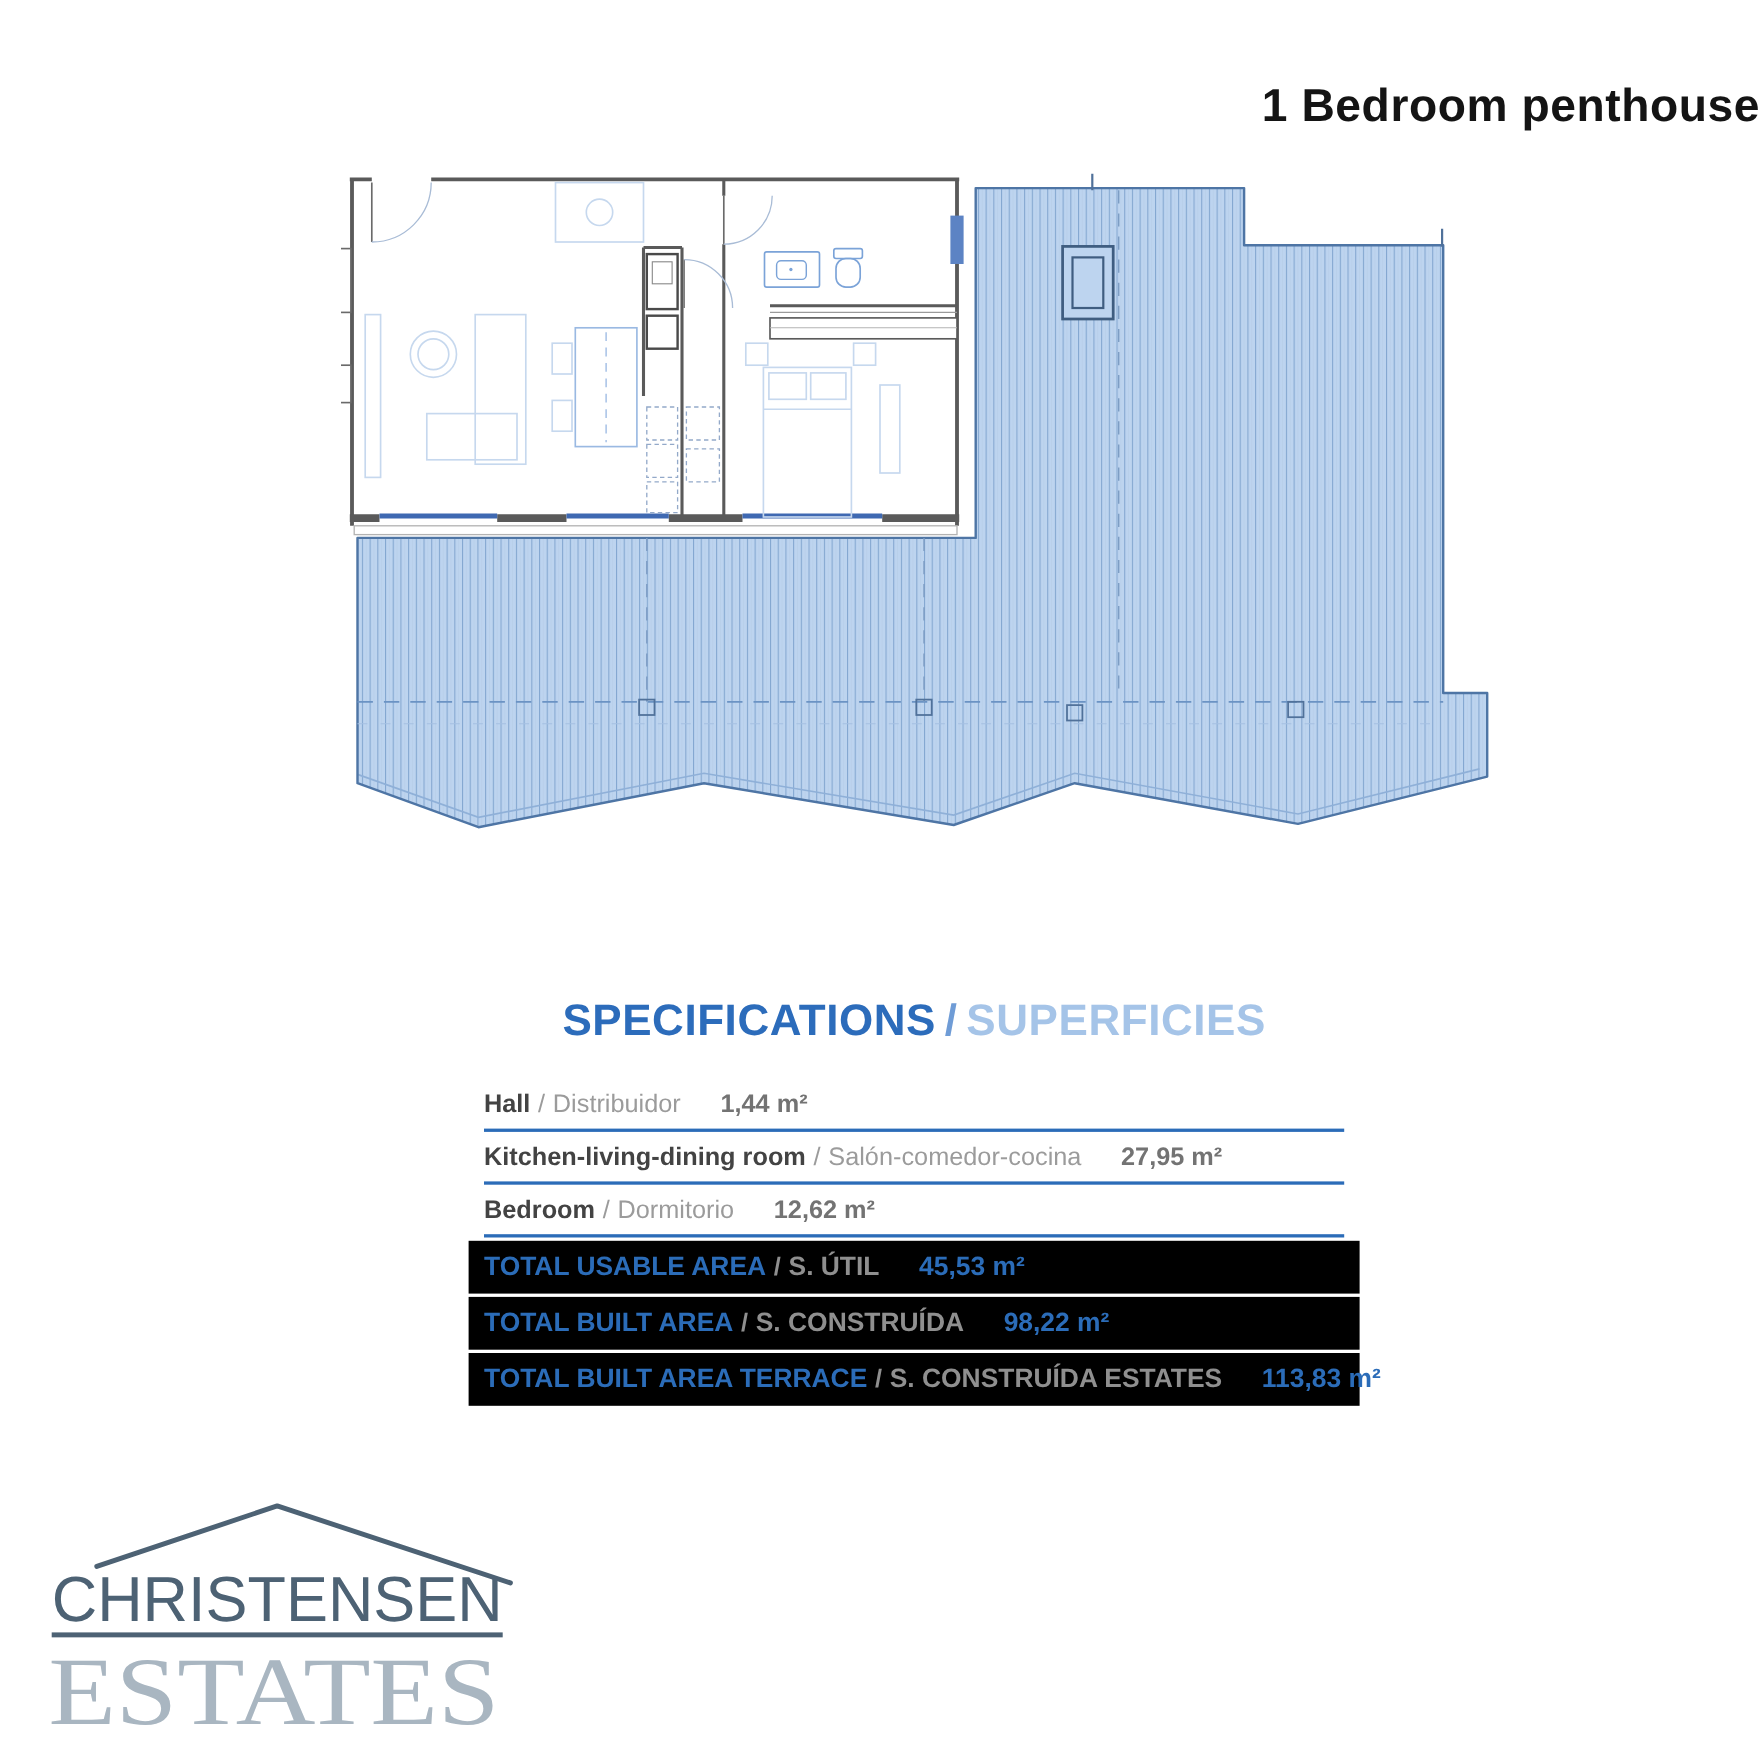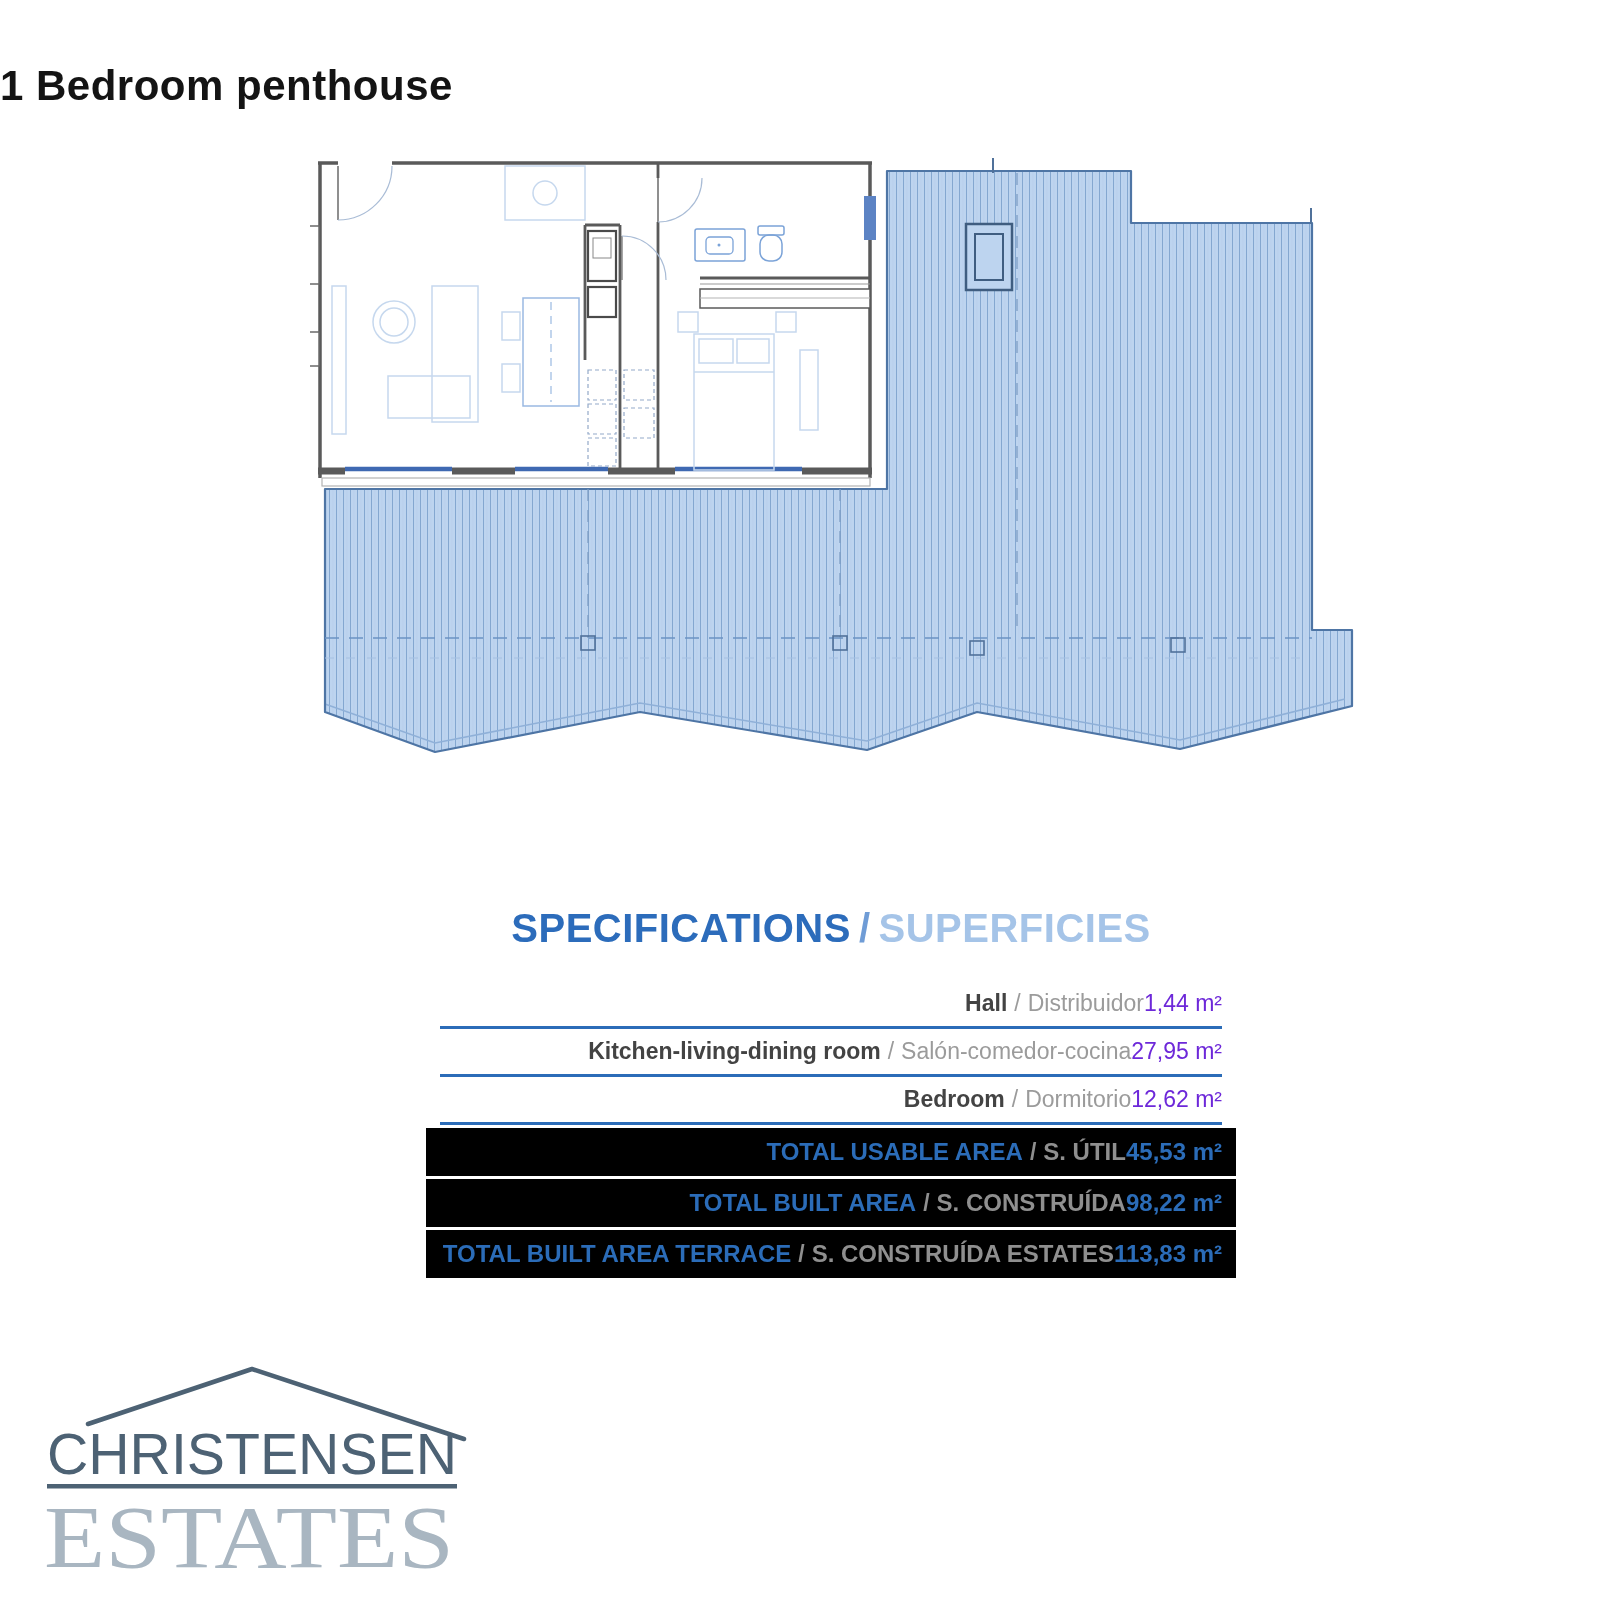--- a/index.html
+++ b/index.html
@@ -2,49 +2,49 @@
 <html><head>
 <meta charset="utf-8">
 <style>
   html,body { margin:0; padding:0; }
   body {
     width:1600px; height:1600px; position:relative;
     background:#ffffff; overflow:hidden;
     font-family:"Liberation Sans", sans-serif;
   }
   .title {
-    position:absolute; top:62px; left:0; width:1600px;
-    text-align:left; font-size:42px; font-weight:bold;
+    position:absolute; top:72px; left:0; width:1600px;
+    text-align:right; font-size:42px; font-weight:bold;
     color:#141414; letter-spacing:0.5px; margin:0;
   }
   .plan { position:absolute; left:310px; top:148px; }
 
   
   .specs { position:absolute; left:440px; top:906px; width:782px; }
   .specs-heading {
     text-align:center; font-size:40px; font-weight:bold;
     letter-spacing:0.5px; margin-bottom:30px; white-space:nowrap;
   }
   .h-en  { color:#2c6cbb; }
   .h-sep { color:#6f9cd6; margin:0 8px; }
   .h-es  { color:#a5c4e8; }
 
   .spec-row {
-    display:flex; align-items:center; justify-content:flex-end;
-    height:45px; font-size:23px; white-space:nowrap;
+    display:flex; align-items:center; justify-content:flex-start;
+    height:45px; font-size:23px; white-space:nowrap;gap:36px;
   }
   .spec-row.rule { border-bottom:3px solid #2b6cb8; }
   .spec-row.total {
     background:#000000; height:48px;
     margin:3px -14px; padding:0 14px;
   }
   .len { color:#434343; font-weight:700; }
   .sep { color:#9b9b9b; margin:0 7px; }
   .les { color:#9b9b9b; font-weight:400; }
-  .val { color:#6d28d9; font-weight:400; }
+  .val { color:#737373; font-weight:700; }
   .total .len { color:#2b6cb8; font-size:24px; }
   .total .sep { color:#8f8f8f; font-weight:700; }
   .total .les { color:#8f8f8f; font-weight:700; font-size:24px; }
   .total .val { color:#2b6cb8; font-weight:700; font-size:24px; }
 
   .logo { position:absolute; left:40px; top:1362px; }
 </style>
 </head>
 <body>
 

